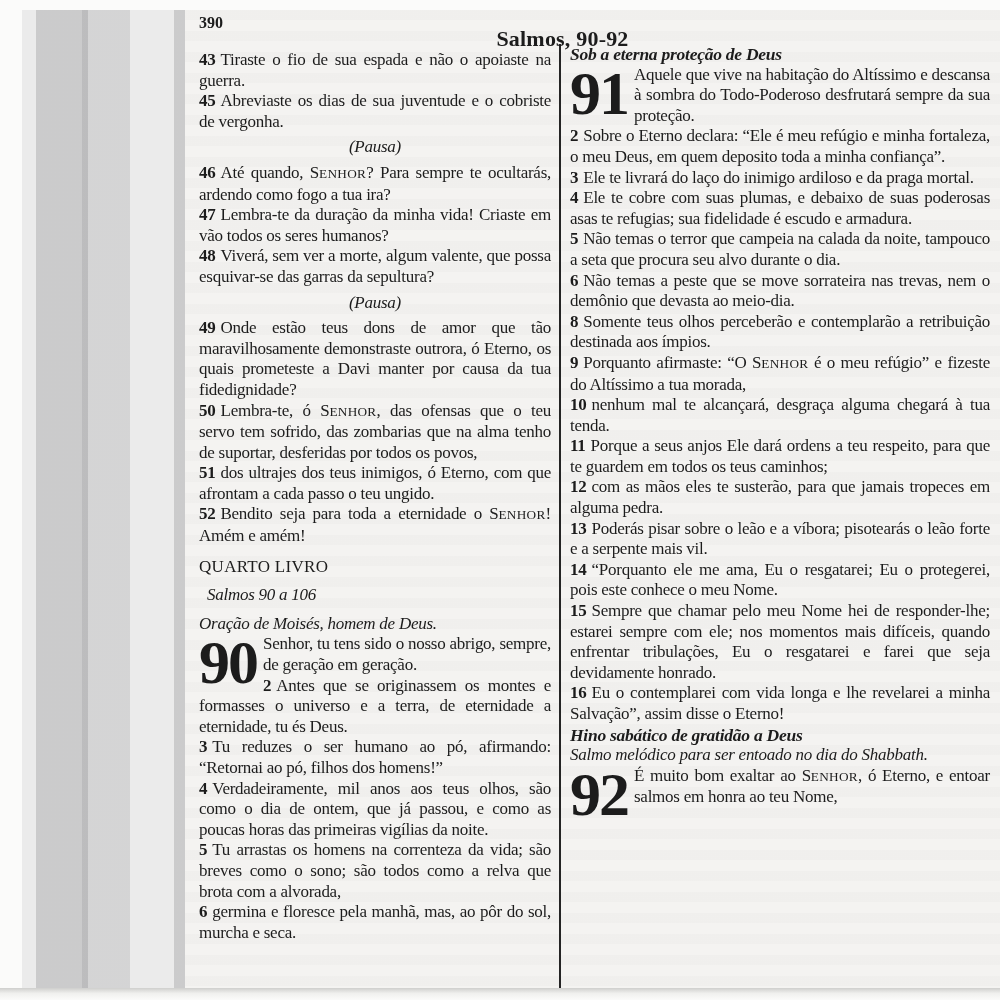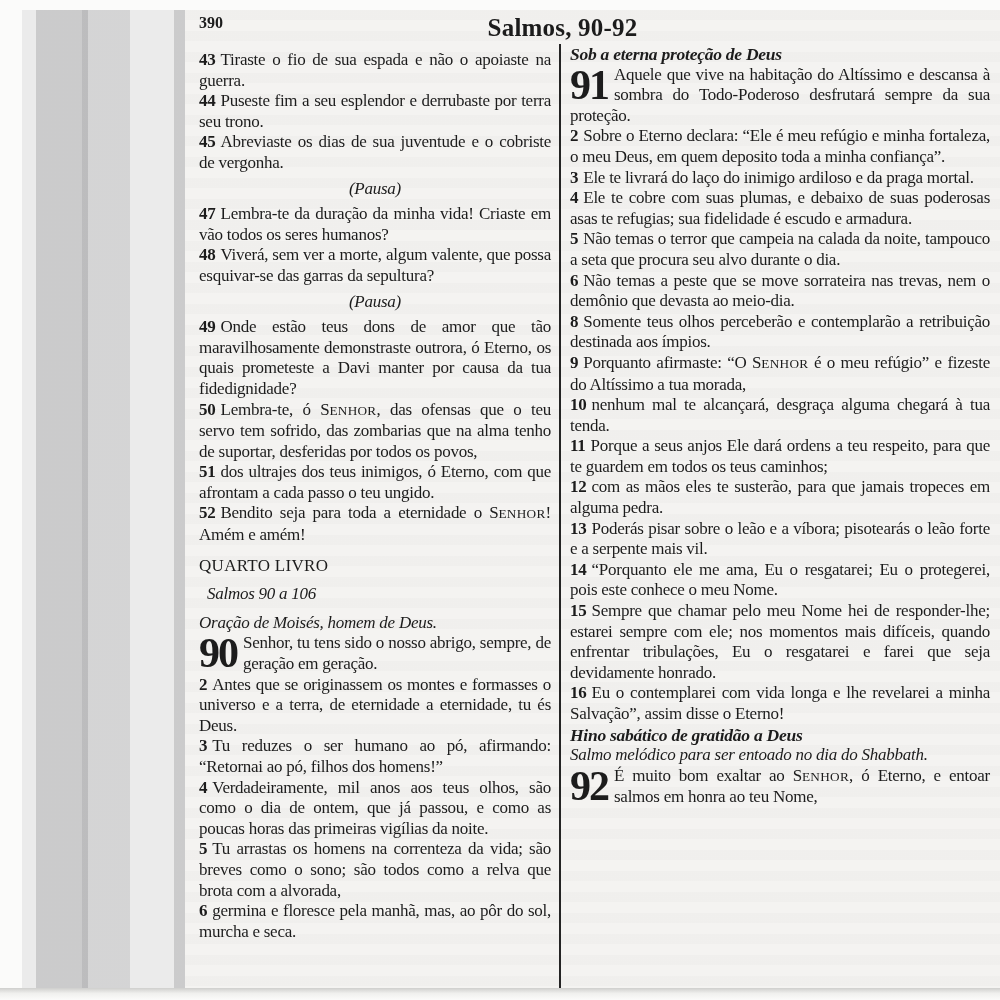--- a/index.html
+++ b/index.html
@@ -22,35 +22,35 @@
   }
   
   .page{
     position:absolute;left:185px;top:10px;right:0;bottom:12px;
     background:#f4f3f1;
     background-image:repeating-linear-gradient(to bottom, rgba(0,0,0,0.014) 0 10px, transparent 10px 21px);
     overflow:hidden;
   }
   .page-header{position:relative;height:30px;padding-top:4px;}
   .page-number{position:absolute;left:14px;top:4px;font-size:16px;font-weight:bold;}
-  .running-head{position:absolute;left:0;right:60px;top:4px;text-align:center;font-size:25px;font-weight:bold;letter-spacing:.2px;}
+  .running-head{position:absolute;left:0;right:60px;top:16px;text-align:center;font-size:22px;font-weight:bold;letter-spacing:.2px;}
   .columns{display:flex;align-items:stretch;height:956px;}
   .col{font-size:17px;line-height:20.6px;letter-spacing:-0.015em;}
   .col-left{width:374px;padding:6px 8px 0 14px;box-sizing:border-box;}
   .col-divider{width:2px;background:#242424;margin-top:0;}
   .col-right{flex:1;padding:0 10px 0 9px;box-sizing:border-box;}
   p.v{margin:0;text-align:justify;}
   .vn{font-weight:bold;margin-right:5px;}
   .pausa{ text-align:center;font-style:italic;margin:5px 0 5px 0;}
   .book-heading{margin:10px 0 0 0;letter-spacing:.3px;}
   .book-range{margin:8px;font-style:italic;}
   .psalm-title{margin:0;font-weight:bold;font-style:italic;font-size:17.5px;}
   .psalm-subtitle{margin:0;font-style:italic;text-align:justify;}
   .dropcap{
-    float:left;font-size:42px;font-weight:bold;line-height:.8;
+    float:left;font-size:62px;font-weight:bold;line-height:.8;
     margin:4px 6px 0 0;letter-spacing:-2px;
   }
   .sc{font-size:.78em;letter-spacing:.3px;}
   
   .photo-bottom{
     position:absolute;left:0;right:0;bottom:0;height:12px;
     background:linear-gradient(#cfcfcd,#f0f0ee 45%,#fbfbfa);
   }
 </style>
 </head>
@@ -61,23 +61,23 @@
 <div class="page">
   <div class="page-header">
     <span class="page-number">390</span>
     <span class="running-head">Salmos, 90-92</span>
   </div>
 
   <div class="columns">
 
     <div class="col col-left">
       <p class="v"><span class="vn">43</span><span class="vt">Tiraste o fio de sua espada e não o apoiaste na guerra.</span></p>
-      <p class="v"><span class="vn">44</span><span class="vt">Puseste fim a seu esplendor e derrubaste por terra seu trono.</span></p>
       <p class="v"><span class="vn">45</span><span class="vt">Abreviaste os dias de sua juventude e o cobriste de vergonha.</span></p>
       <p class="pausa">(Pausa)</p>
+      <p class="v"><span class="vn">46</span><span class="vt">Até quando, S<span class="sc">ENHOR</span>? Para sempre te ocultarás, ardendo como fogo a tua ira?</span></p>
       <p class="v"><span class="vn">47</span><span class="vt">Lembra-te da duração da minha vida! Criaste em vão todos os seres humanos?</span></p>
       <p class="v"><span class="vn">48</span><span class="vt">Viverá, sem ver a morte, algum valente, que possa esquivar-se das garras da sepultura?</span></p>
       <p class="pausa">(Pausa)</p>
       <p class="v"><span class="vn">49</span><span class="vt">Onde estão teus dons de amor que tão maravilhosamente demonstraste outrora, ó Eterno, os quais prometeste a Davi manter por causa da tua fidedignidade?</span></p>
       <p class="v"><span class="vn">50</span><span class="vt">Lembra-te, ó S<span class="sc">ENHOR</span>, das ofensas que o teu servo tem sofrido, das zombarias que na alma tenho de suportar, desferidas por todos os povos,</span></p>
       <p class="v"><span class="vn">51</span><span class="vt">dos ultrajes dos teus inimigos, ó Eterno, com que afrontam a cada passo o teu ungido.</span></p>
       <p class="v"><span class="vn">52</span><span class="vt">Bendito seja para toda a eternidade o S<span class="sc">ENHOR</span>! Amém e amém!</span></p>
 
       <p class="book-heading">QUARTO LIVRO</p>
       <p class="book-range">Salmos 90 a 106</p>

